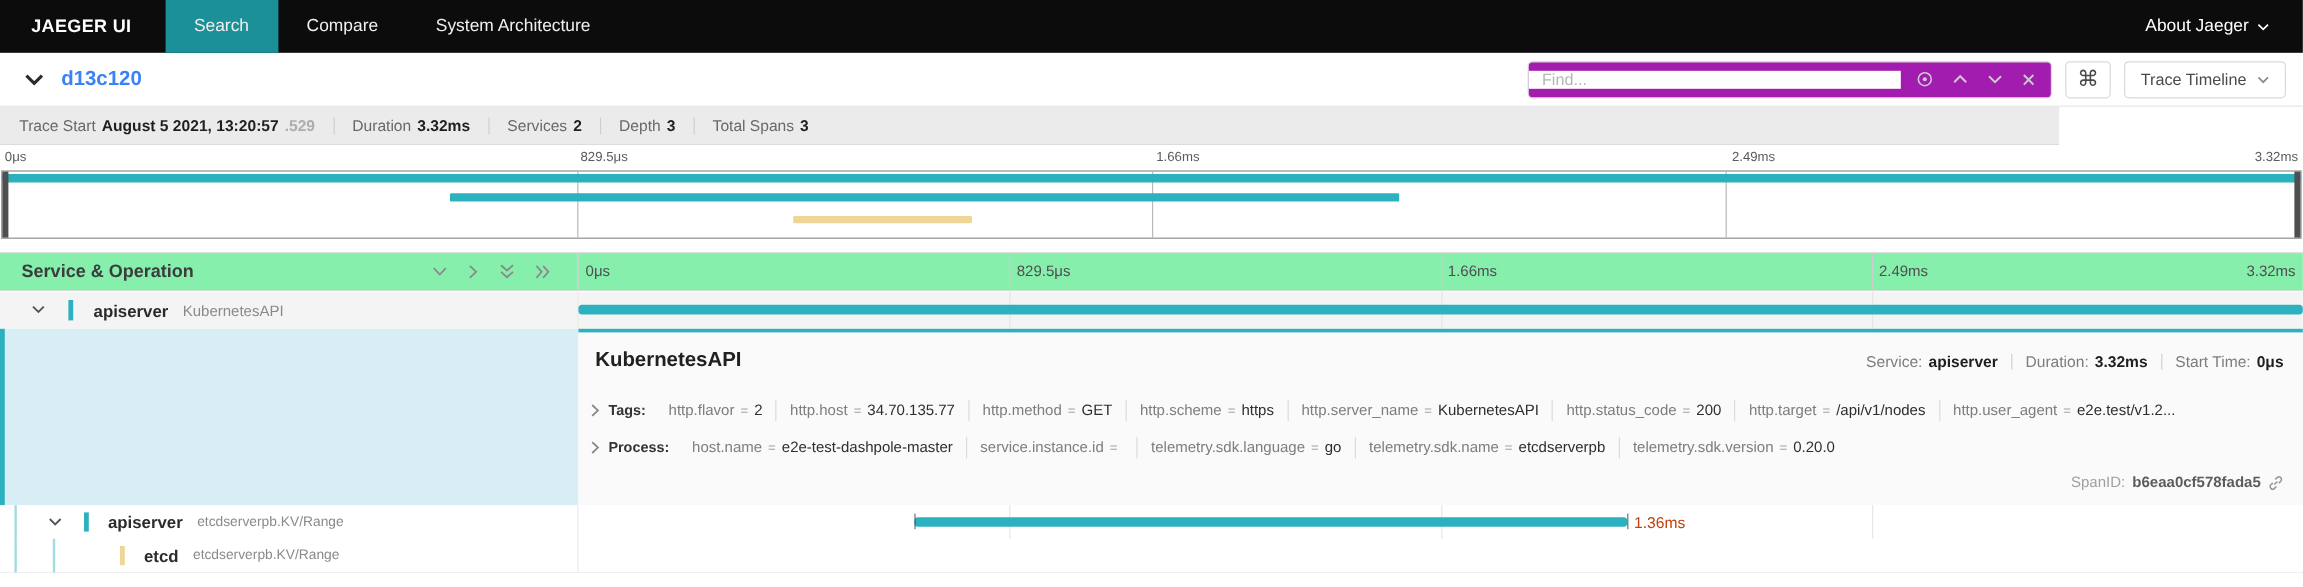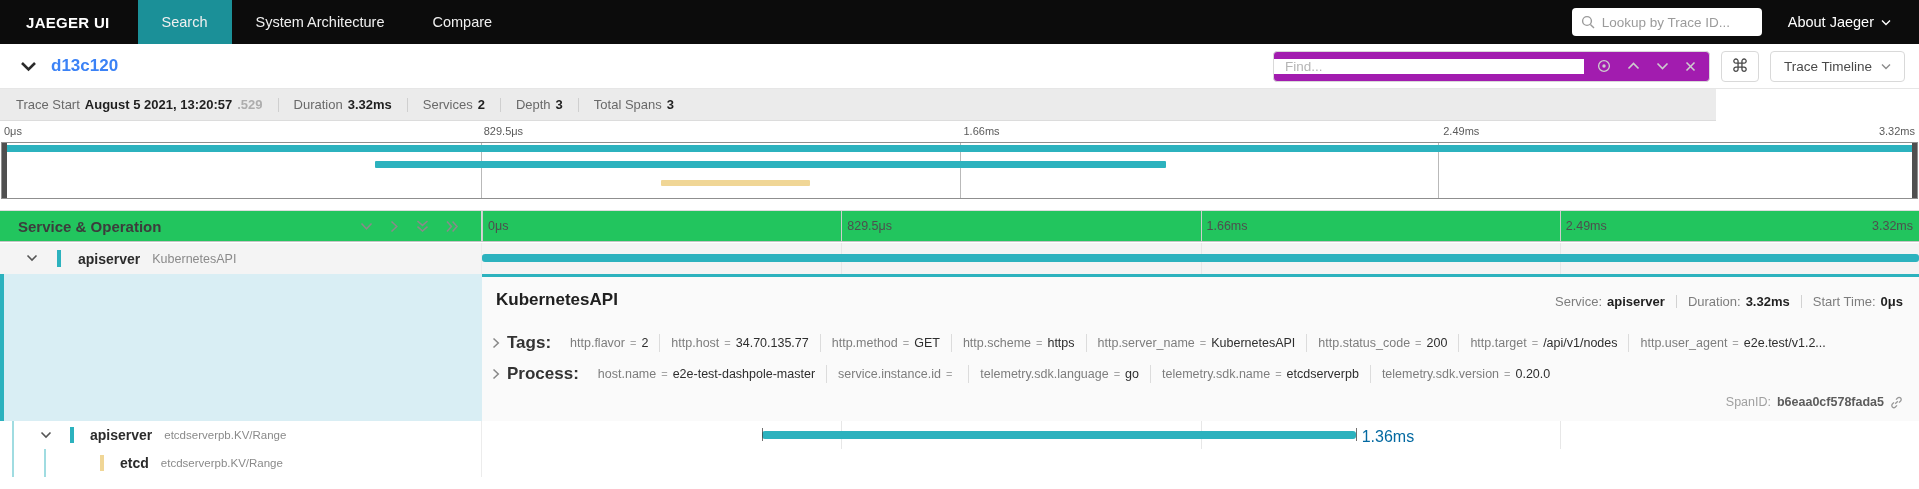--- a/index.html
+++ b/index.html
@@ -48,21 +48,21 @@
   
   .minimap { position:absolute; top:121px; left:0; width:1919px; height:79px; background:#fff; }
   .mini-labels { position:absolute; top:2px; left:0; right:0; height:18px; font-size:11px; color:#5a5a5a; }
   .mini-labels span { position:absolute; top:2px; }
   .mini-box { position:absolute; top:21px; left:1px; right:1px; bottom:1px; border:1px solid #8f8f8f; background:#fff; cursor:crosshair; }
   .mini-grid { position:absolute; top:0; bottom:0; width:1px; background:#b9b9b9; }
   .mini-handle { position:absolute; top:0; bottom:0; width:5px; background:#4f4f4f; cursor:ew-resize; z-index:3; }
   .mini-bar { position:absolute; height:7px; border-radius:1px; }
 
   
-  .table-header { position:absolute; top:210px; left:0; width:1919px; height:32px; background:#22c55e;
+  .table-header { position:absolute; top:210px; left:0; width:1919px; height:32px; background:#86efac;
     border-top:1px solid #ddd; border-bottom:1px solid #c6c6c6; display:flex; }
   .thead-left { width:482px; position:relative; border-right:1px solid #d5d5d5; display:flex; align-items:center; }
   .thead-title { font-size:15px; font-weight:bold; color:#3c3c3c; margin-left:18px; }
   .thead-icons { position:absolute; right:22px; display:flex; gap:17px; align-items:center; }
   .thead-icons span { display:flex; cursor:pointer; }
   .thead-right { flex:1; position:relative; font-size:12.5px; color:#4e4e4e; }
   .tick { position:absolute; top:0; bottom:0; border-left:1px solid #cdcdcd; }
   .tick-label { position:absolute; top:8px; padding-left:6px; white-space:nowrap; }
   .tick-label.last { right:6px; padding:0; }
 
@@ -71,21 +71,21 @@
   .grid { position:absolute; top:0; bottom:0; width:1px; background:#e7e7e7; }
   .row { position:absolute; left:0; width:1919px; display:flex; cursor:pointer; }
   .name-cell { width:482px; position:relative; border-right:1px solid #ececec; }
   .time-cell { flex:1; position:relative; }
   .swatch { position:absolute; width:4px; }
   .svc { font-weight:bold; font-size:14px; color:#2b2b2b; }
   .op { font-size:11.5px; color:#8a8a8a; margin-left:12px; }
   .row-chevron { position:absolute; display:flex; }
   .span-bar { position:absolute; height:8px; border-radius:3px; }
   .bar-tick { position:absolute; width:1px; height:13px; background:#3f3f3f; opacity:.75; }
-  .bar-label { position:absolute; font-size:16px; color:#0369a1; white-space:nowrap; }
+  .bar-label { position:absolute; font-size:13px; color:#c2410c; white-space:nowrap; }
   .guide { position:absolute; top:0; bottom:0; width:2px; background:rgba(44,177,189,.45); }
 
   .row1 { top:0; height:31px; background:#f4f4f4; }
   .row1 .name-line { position:absolute; left:78px; top:0; height:31px; display:flex; align-items:center; }
   .row2 { top:178px; height:28px; background:#fff; }
   .row3 { top:206px; height:28px; background:#fff; }
   .row2 .name-line, .row3 .name-line { position:absolute; top:0; height:28px; display:flex; align-items:center; }
 
   
   .sel-cell { position:absolute; top:31px; left:0; width:482px; height:147px;
@@ -93,50 +93,41 @@
   .detail-panel { position:absolute; top:31px; left:482px; right:0; height:147px;
     background:#fafafa; border-top:3px solid #2cb2be; }
   .dp-title { position:absolute; left:14px; top:13px; font-size:17px; font-weight:bold; color:#202020; }
   .dp-meta { position:absolute; right:16px; top:17px; font-size:13px; color:#7d7d7d; display:flex; align-items:center; }
   .dp-meta b { color:#1f1f1f; margin-left:5px; }
   .dp-sep { width:1px; height:13px; background:#d2d2d2; margin:0 11px; }
   .dp-row { position:absolute; left:10px; right:16px; display:flex; align-items:center; }
   .dp-row.tags { top:56px; }
   .dp-row.process { top:87px; }
   .dp-caret { display:flex; margin-right:7px; cursor:pointer; }
-  .dp-label { font-size:17px; font-weight:bold; color:#333; margin-right:8px; }
+  .dp-label { font-size:12px; font-weight:bold; color:#333; margin-right:8px; }
   .kv-item { font-size:12.5px; padding:2px 11px; border-left:1px solid #dcdcdc; white-space:nowrap; }
   .kv-item:first-of-type { border-left:0; }
   .kv-k { color:#7d7d7d; }
   .kv-eq { color:#a5a5a5; margin:0 5px; font-size:11px; }
   .kv-v { color:#2e2e2e; }
   .dp-spanid { position:absolute; right:16px; top:118px; font-size:12.5px; color:#a0a0a0;
     display:flex; align-items:center; gap:6px; }
   .dp-spanid b { color:#5c5c5c; }
 
   svg.ic { display:block; }
 </style>
 </head>
 <body>
 
 <div class="topnav">
   <div class="brand">JAEGER UI</div>
   <div class="tab active">Search</div>
+  <div class="tab">Compare</div>
   <div class="tab">System Architecture</div>
-  <div class="tab">Compare</div>
   <div class="nav-right">
-    <div class="lookup">
-      <span>
-        <svg class="ic" width="14" height="14" viewBox="0 0 14 14">
-            <circle cx="6" cy="6" r="4.4" fill="none" stroke="#9b9b9b" stroke-width="1.4"></circle>
-            <line x1="9.4" y1="9.4" x2="13" y2="13" stroke="#9b9b9b" stroke-width="1.4"></line>
-          </svg>
-      </span>
-      <input placeholder="Lookup by Trace ID..." style="">
-    </div>
     <div class="about">
       <span>About Jaeger</span>
       <span>
         <svg class="ic" width="10" height="7" viewBox="0 0 10 7">
             <polyline points="1,1.5 5,5.5 9,1.5" fill="none" stroke="#fff" stroke-width="1.4"></polyline>
           </svg>
       </span>
     </div>
   </div>
 </div>

